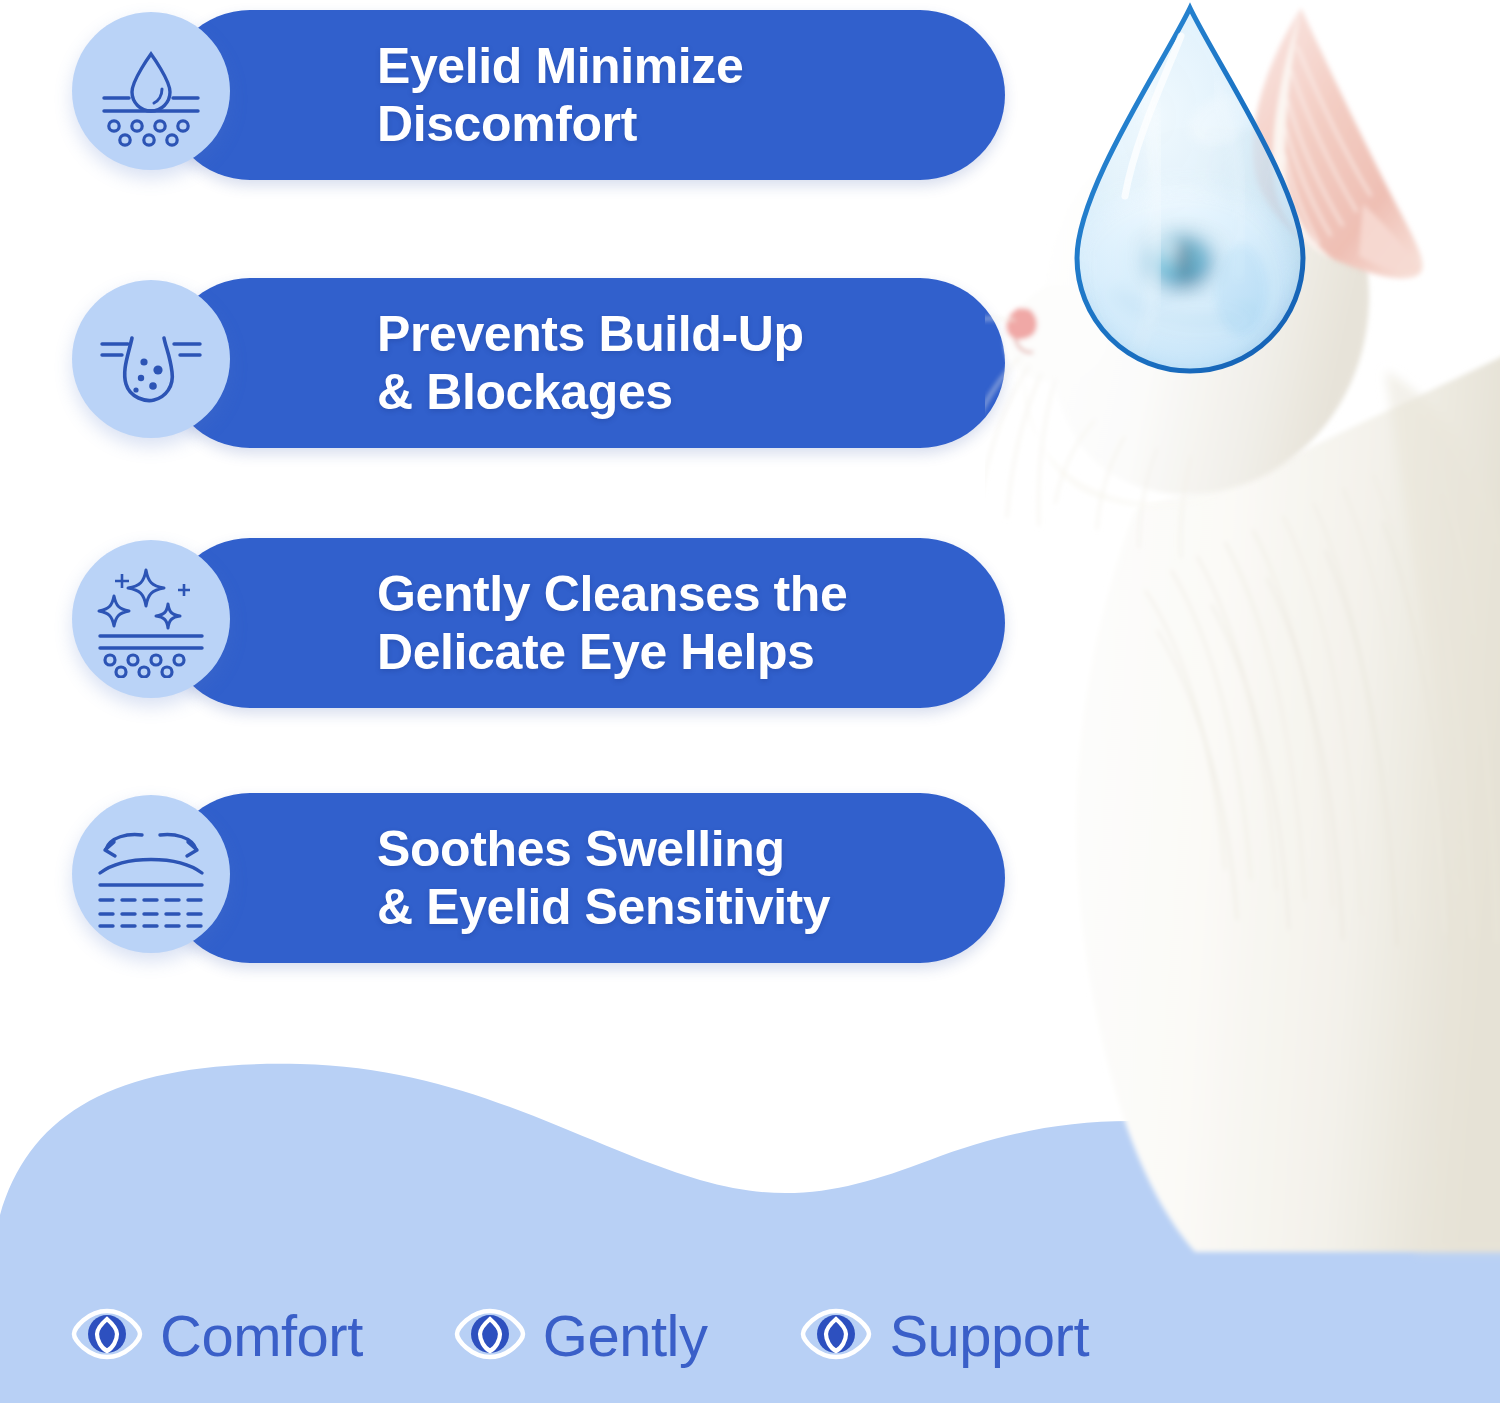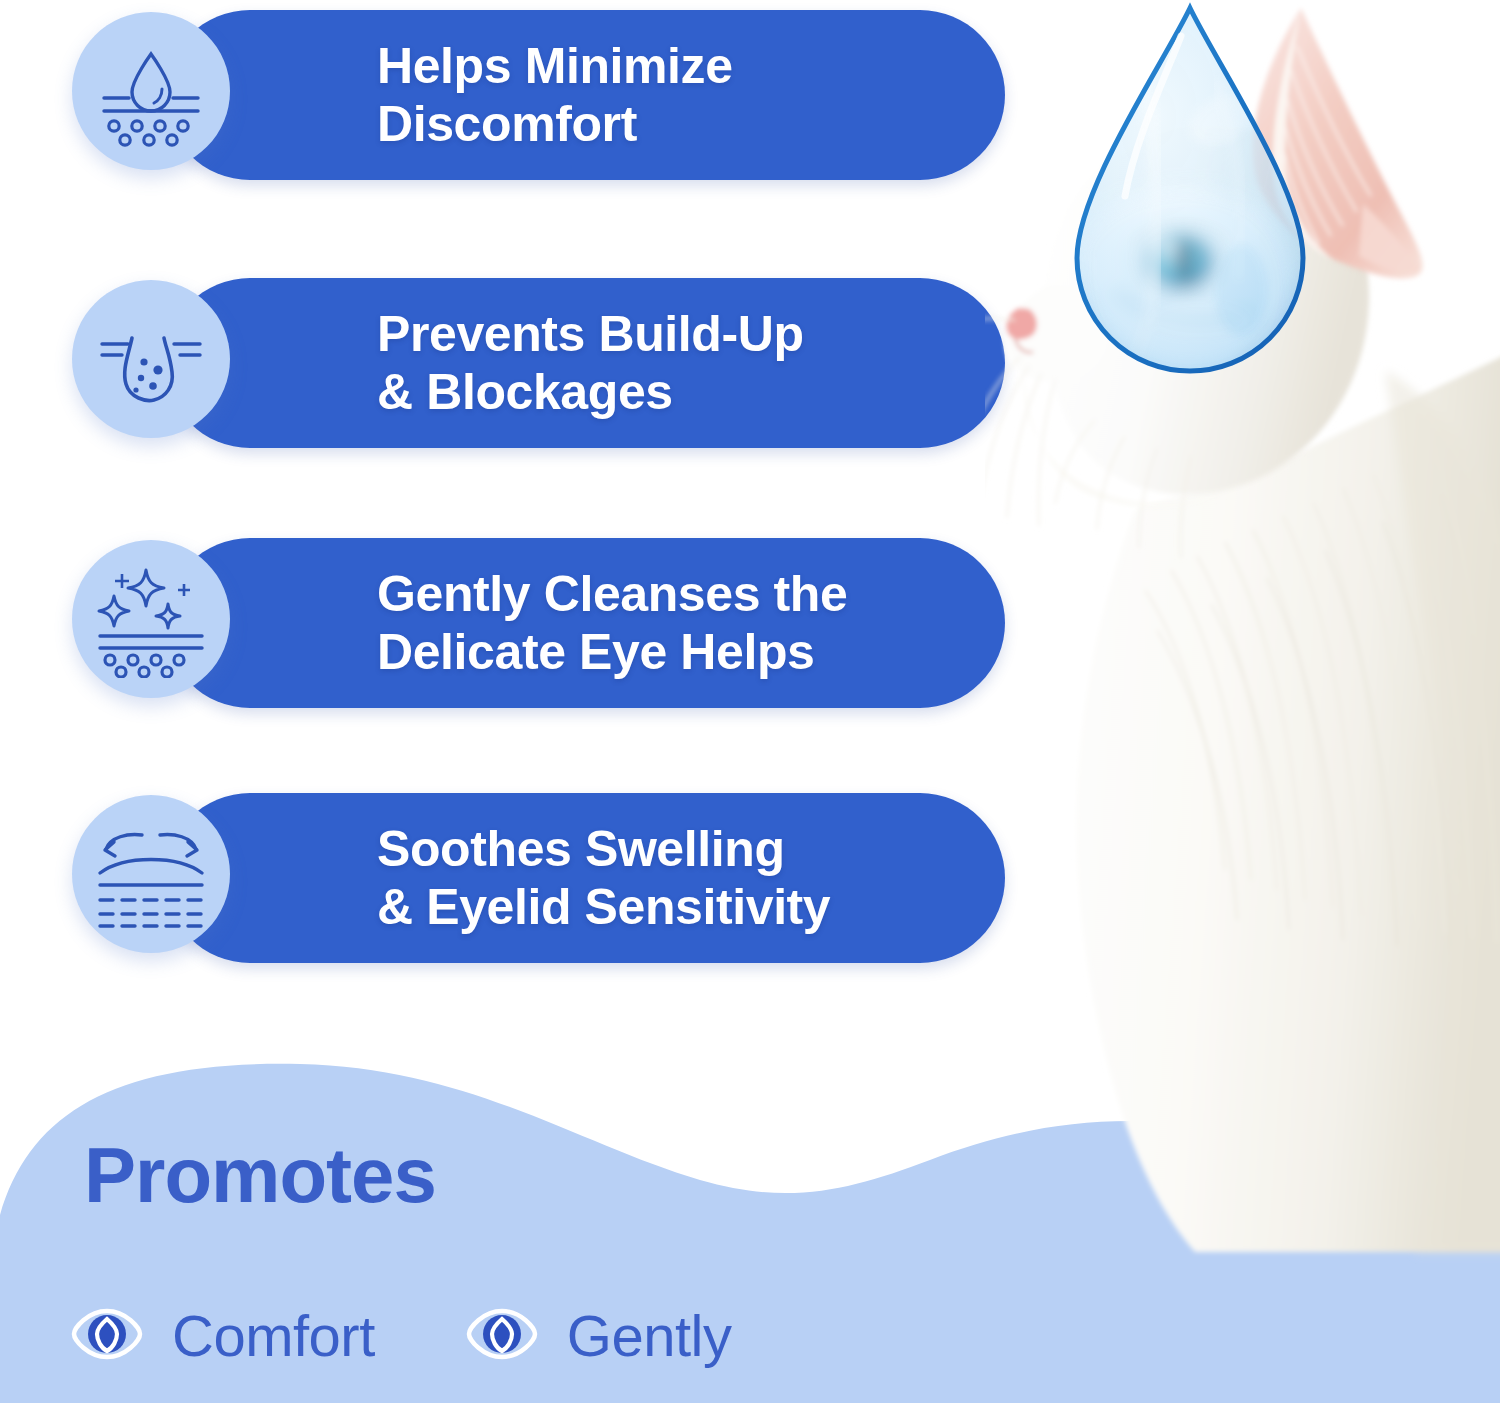--- a/index.html
+++ b/index.html
@@ -99,21 +99,21 @@
     top: 1282px;
     width: 1380px;
     height: 92px;
     z-index: 4;
     display: flex;
     align-items: center;
   }
   .promote-item {
     display: flex;
     align-items: center;
-    gap: 28px;
+    gap: 16px;
     margin-top: 16px;
   }
   .promote-item .eye-wrap { flex: 0 0 auto; }
   .promote-label {
     color: #3a5fc8;
     font-size: 58px;
     font-weight: normal;
     letter-spacing: -0.5px;
     line-height: 1;
   }
@@ -130,21 +130,21 @@
              C 30,70 120,20 300,24
              C 470,28 580,105 700,140
              C 790,166 850,150 930,120
              C 1040,78 1140,70 1260,96
              C 1360,118 1440,150 1500,168
              L1500,363 L0,363 Z" fill="#b8d0f5"></path>
   </svg>
 
   <div class="benefit-row" style="top:10px;">
     <div class="pill">
-      <div class="pill-text">Helps Minimize
+      <div class="pill-text">Eyelid Minimize
 Discomfort</div>
     </div>
     <div class="icon-circle">
       <svg width="118" height="118" viewBox="0 0 118 118" fill="none" stroke="#2c54b5" stroke-width="3.4" stroke-linecap="round">
         <path d="M59 22 C 59 22, 40 48, 40 60 a19 19 0 0 0 38 0 C 78 48, 59 22, 59 22 Z" fill="none"></path>
         <path d="M70 57 C 70 64, 66 69, 62 71" fill="none" stroke-width="3"></path>
         <line x1="12" y1="66" x2="37" y2="66"></line>
         <line x1="81" y1="66" x2="106" y2="66"></line>
         <line x1="12" y1="79" x2="106" y2="79"></line>
         <g fill="none" stroke-width="3.2">
@@ -425,21 +425,20 @@
 
       <path d="M205 18
                C 232 74, 318 200, 318 268
                a113 113 0 0 1 -226 0
                C 92 200, 178 74, 205 18 Z" fill="url(#dropG)" fill-opacity="0.30" stroke="url(#dropEdge)" stroke-width="5"></path>
 
       <path d="M196 46 C 178 92, 150 150, 140 206" stroke="#ffffff" stroke-width="7" fill="none" opacity="0.75" stroke-linecap="round"></path>
     </g>
   </svg>
 
-  <div id="promotes-title">Promotes</div>
 
   <div id="promote-items">
 
     <div class="promote-item">
       <span class="eye-wrap">
         <svg width="74" height="74" viewBox="0 0 74 74">
           <path d="M37 14 C 56 14, 70 31, 70 37 C 70 43, 56 60, 37 60 C 18 60, 4 43, 4 37 C 4 31, 18 14, 37 14 Z" fill="none" stroke="#ffffff" stroke-width="4.5"></path>
           <circle cx="37" cy="37" r="19" fill="#2d50bf"></circle>
           <path d="M37 22 C 45 29, 47 33, 47 37 C 47 43, 43 51, 37 54 C 31 51, 27 43, 27 37 C 27 33, 29 29, 37 22 Z" fill="none" stroke="#ffffff" stroke-width="4.2"></path>
         </svg>
@@ -455,16 +454,26 @@
           <path d="M37 14 C 56 14, 70 31, 70 37 C 70 43, 56 60, 37 60 C 18 60, 4 43, 4 37 C 4 31, 18 14, 37 14 Z" fill="none" stroke="#ffffff" stroke-width="4.5"></path>
           <circle cx="37" cy="37" r="19" fill="#2d50bf"></circle>
           <path d="M37 22 C 45 29, 47 33, 47 37 C 47 43, 43 51, 37 54 C 31 51, 27 43, 27 37 C 27 33, 29 29, 37 22 Z" fill="none" stroke="#ffffff" stroke-width="4.2"></path>
         </svg>
       </span>
       <span class="promote-label">Gently</span>
     </div>
 
     <span class="spacer-b"></span>
 
+    <div class="promote-item">
+      <span class="eye-wrap">
+        <svg width="74" height="74" viewBox="0 0 74 74">
+          <path d="M37 14 C 56 14, 70 31, 70 37 C 70 43, 56 60, 37 60 C 18 60, 4 43, 4 37 C 4 31, 18 14, 37 14 Z" fill="none" stroke="#ffffff" stroke-width="4.5"></path>
+          <circle cx="37" cy="37" r="19" fill="#2d50bf"></circle>
+          <path d="M37 22 C 45 29, 47 33, 47 37 C 47 43, 43 51, 37 54 C 31 51, 27 43, 27 37 C 27 33, 29 29, 37 22 Z" fill="none" stroke="#ffffff" stroke-width="4.2"></path>
+        </svg>
+      </span>
+      <span class="promote-label">Support</span>
+    </div>
 
   </div>
 
 </div>
 
 </body></html>

